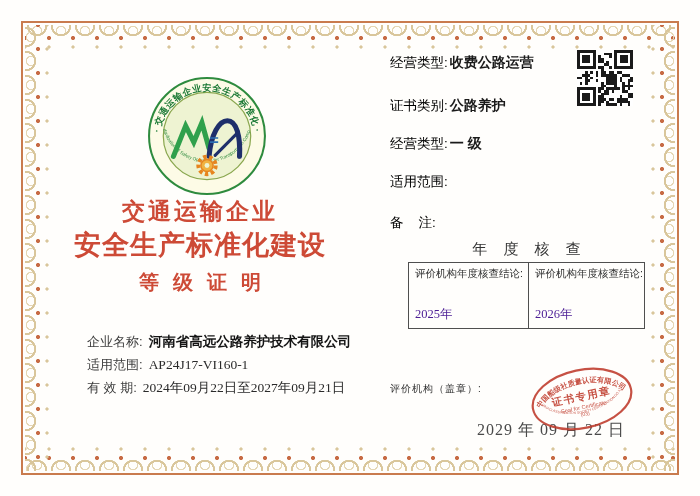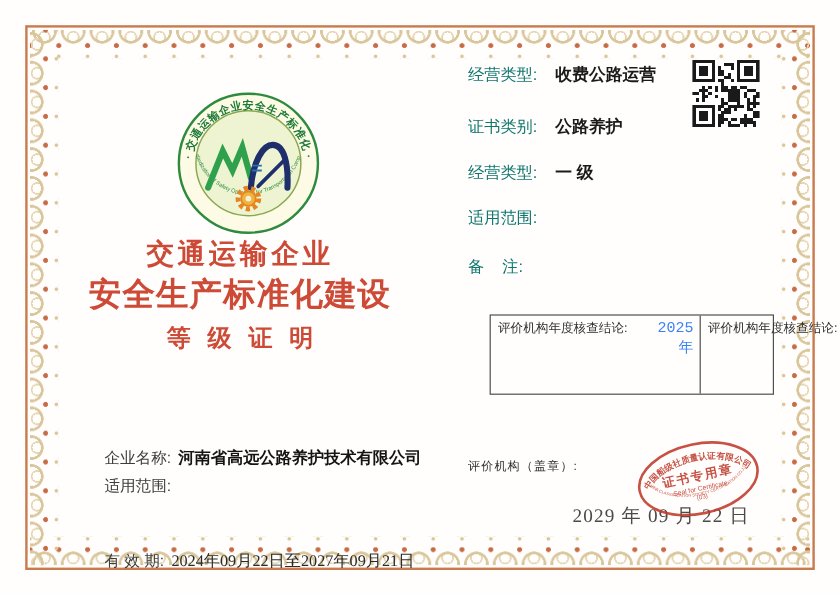--- a/index.html
+++ b/index.html
@@ -40,39 +40,39 @@
   
   .logo { position: absolute; left: 146px; top: 75px; width: 122px; height: 122px; }
   .titles { position: absolute; left: 45px; top: 196px; width: 310px; text-align: center;
             color: #cd4a36; font-weight: bold; }
   .title-line1 { font-size: 23px; letter-spacing: 3px; line-height: 30px; }
   .title-line2 { font-size: 27px; letter-spacing: 1px; line-height: 30px; margin-top: 4px; }
   .title-line3 { font-size: 20px; letter-spacing: 14px; line-height: 34px; margin-top: 5px; text-indent: 14px; }
   .left-details { position: absolute; left: 55px; top: 334px; width: 320px; }
   .field-row { display: flex; align-items: baseline; margin-bottom: 7px; line-height: 16px; }
   .flabel { font-size: 13px; color: #3c3c3c; white-space: pre; margin-right: 6px; margin-left: 32px; }
-  .fvalue { font-size: 13px; color: #2a2a2a; white-space: pre; margin-top: 40px; }
+  .fvalue { font-size: 13px; color: #2a2a2a; white-space: pre; }
   .fvalue.bold { font-weight: bold; color: #141414; font-size: 13.5px; }
   .fvalue.code { font-family: "Liberation Serif", serif; font-size: 13.5px; }
 
   
   .r-row { position: absolute; left: 390px; display: flex; align-items: baseline; }
-  .r-label { font-size: 13.5px; color: #0f766e; white-space: pre; margin-right: 15px; }
+  .r-label { font-size: 13.5px; color: #000000; white-space: pre; margin-right: 2px; }
   .r-value { font-size: 14px; font-weight: bold; color: #1a1a1a; white-space: pre; }
   .qr { position: absolute; left: 577px; top: 50px; width: 56px; height: 56px; }
 
   .annual-title { position: absolute; left: 408px; top: 240px; width: 237px; text-align: center;
                   font-size: 15px; letter-spacing: 6px; color: #333; text-indent: 6px; }
   .annual-table { position: absolute; left: 408px; top: 262px; width: 237px; height: 67px;
                   border: 1.5px solid #4f4f4f; display: flex; background: #fffefc; }
-  .annual-cell { flex: 1; padding: 4px 5px 5px 6px; display: flex; 
-                 justify-content: space-between; gap: 25px; }
+  .annual-cell { flex: 1; padding: 4px 5px 5px 6px; display: flex; flex-direction: column;
+                 justify-content: space-between; }
   .annual-cell + .annual-cell { border-left: 1px solid #4f4f4f; }
   .cell-label { font-size: 10.5px; color: #2f2f2f; white-space: nowrap; }
-  .cell-year { font-size: 12.5px; color: #3b82f6; text-align: right; font-family: Liberation Mono, monospace; }
+  .cell-year { font-size: 12.5px; color: #4c1d95; text-align: left; font-family: Liberation Serif, serif; }
 
   .issuer-label { position: absolute; left: 390px; top: 382px; font-size: 10px; color: #2f2f2f;
                   letter-spacing: 1px; }
   .seal { position: absolute; left: 528px; top: 366px; width: 108px; height: 66px; }
   .issue-date { position: absolute; left: 477px; top: 420px; font-family: "Liberation Serif", serif;
                 font-size: 16px; color: #4a4a4a; letter-spacing: 1px; white-space: pre; }
 </style>
 </head>
 <body>
 
@@ -116,20 +116,21 @@
     <div class="title-line3">等级证明</div>
   </div>
 
   <div class="left-details">
     <div class="field-row">
       <span class="flabel">企业名称:</span>
       <span class="fvalue bold">河南省高远公路养护技术有限公司</span>
     </div>
     <div class="field-row">
       <span class="flabel">适用范围:</span>
+      <span class="fvalue code">AP24J17-VI160-1</span>
     </div>
     <div class="field-row">
       <span class="flabel">有 效 期:</span>
       <span class="fvalue code">2024年09月22日至2027年09月21日</span>
     </div>
   </div>
 
   <div class="r-row" style="top:54px">
     <span class="r-label">经营类型:</span>
     <span class="r-value">收费公路运营</span>
@@ -282,20 +283,21 @@
         <rect x="2" y="2" width="3" height="3" fill="#1a1a1a"></rect>
         <rect x="14" y="0" width="7" height="7" fill="#1a1a1a"></rect>
         <rect x="15" y="1" width="5" height="5" fill="#ffffff"></rect>
         <rect x="16" y="2" width="3" height="3" fill="#1a1a1a"></rect>
         <rect x="0" y="14" width="7" height="7" fill="#1a1a1a"></rect>
         <rect x="1" y="15" width="5" height="5" fill="#ffffff"></rect>
         <rect x="2" y="16" width="3" height="3" fill="#1a1a1a"></rect>
       </svg>
   </div>
 
+  <div class="annual-title">年 度 核 查</div>
   <div class="annual-table">
     <div class="annual-cell">
       <span class="cell-label">评价机构年度核查结论:</span>
       <span class="cell-year">2025年</span>
     </div>
     <div class="annual-cell">
       <span class="cell-label">评价机构年度核查结论:</span>
       <span class="cell-year">2026年</span>
     </div>
   </div>

